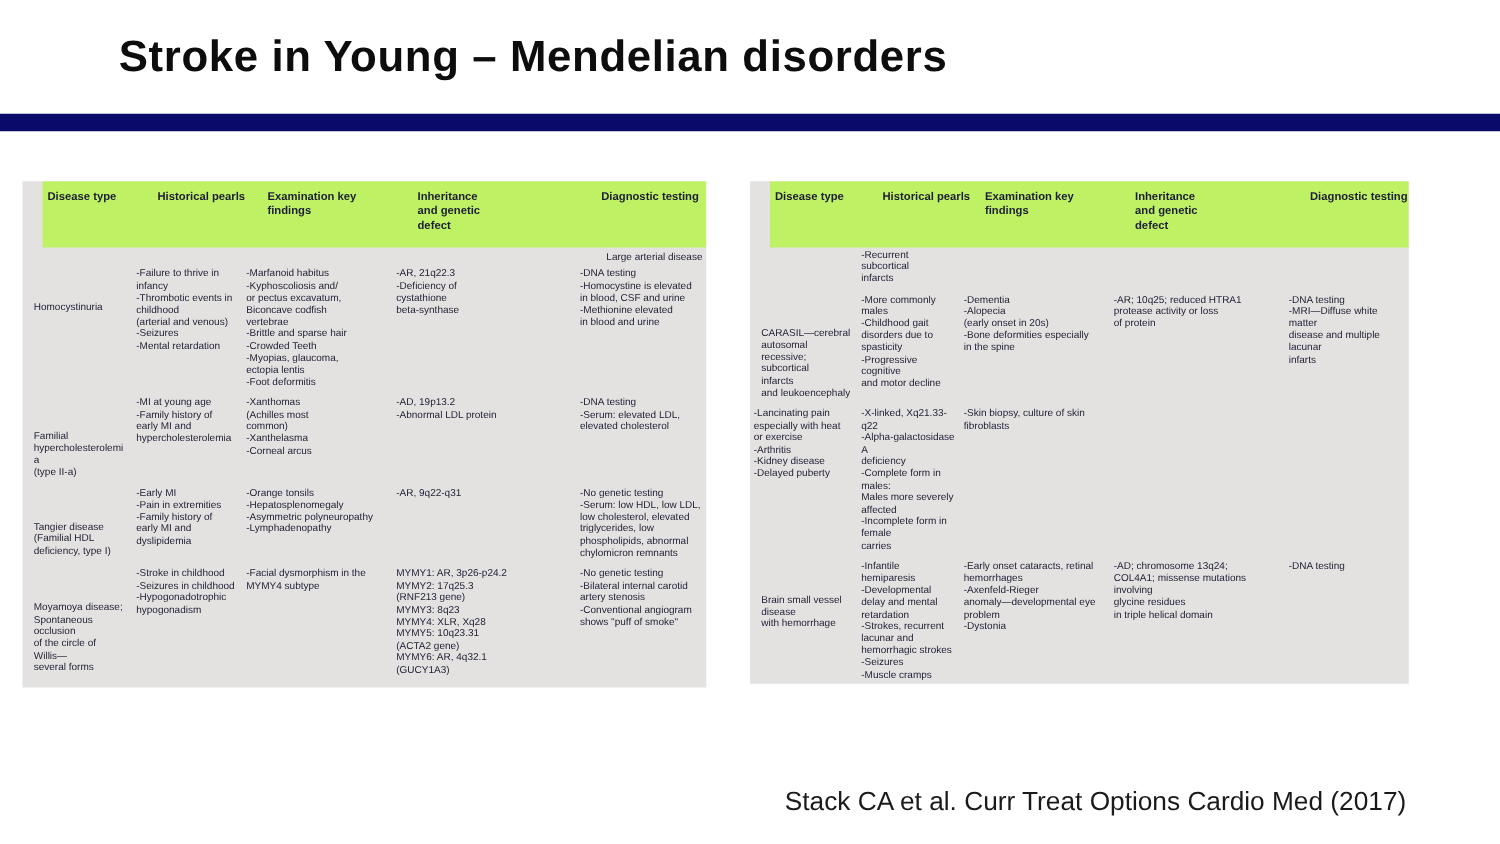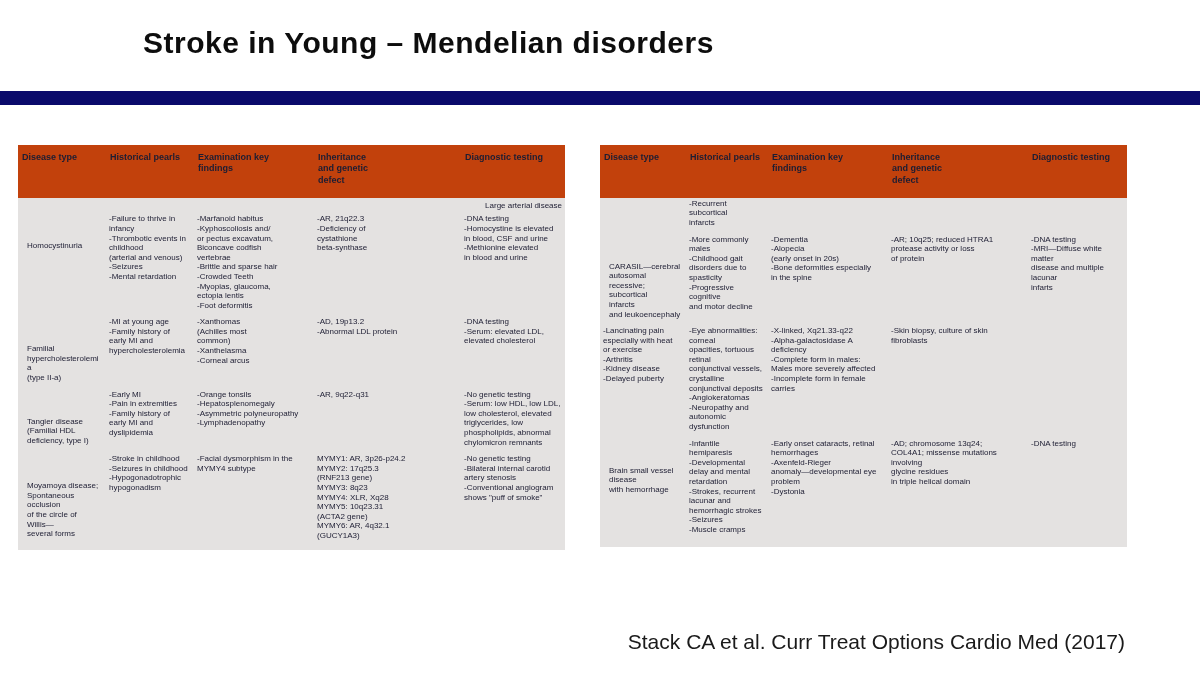--- a/index.html
+++ b/index.html
@@ -8,26 +8,25 @@
     font-family: "Liberation Sans", sans-serif;
     background: #ffffff;
     position: relative;
     overflow: hidden;
   }
   .slide { position: absolute; inset: 0; background: #fff; }
 
   .slide-title {
     position: absolute;
     left: 95px; top: 26px;
-    font-size: 30px;
+    font-size: 35px;
     font-weight: 800;
     color: #0d0d0d;
     letter-spacing: 0.5px;
     font-family: "Liberation Sans", sans-serif;
-    margin-left: 48px;
   }
   .accent-bar {
     position: absolute;
     left: 0; top: 91px;
     width: 1200px; height: 14px;
     background: #0a0a6b;
   }
 
   .panel {
     position: absolute;
@@ -35,21 +34,21 @@
     background: #e4e2e1;
     overflow: hidden;
     color: #232338;
   }
   .panel-left  { left: 18px;  width: 547px; height: 405px; }
   .panel-right { left: 600px; width: 527px; height: 402px; }
 
   .cols-l { display: grid; grid-template-columns: 88px 88px 120px 147px 104px; }
   .cols-r { display: grid; grid-template-columns: 86px 82px 120px 140px 99px; }
 
-  .thead { background: #c2410c; }
+  .thead { background: #bef264; margin-left: 16px; }
   .th {
     font-size: 9px;
     font-weight: bold;
     padding: 7px 4px 12px 4px;
     line-height: 1.25;
     white-space: pre-line;
     color: #1d1d33;
   }
   .td {
     font-size: 8px;
@@ -262,27 +261,20 @@
  disease and multiple lacunar
  infarts</div>
       </div>
       <div class="cols-r">
         <div class="td">-Lancinating pain
  especially with heat
  or exercise
 -Arthritis
 -Kidney disease
 -Delayed puberty</div>
-        <div class="td">-Eye abnormalities: corneal
- opacities, tortuous retinal
- conjunctival vessels, crystalline
- conjunctival deposits
--Angiokeratomas
--Neuropathy and autonomic
- dysfunction</div>
         <div class="td">-X-linked, Xq21.33-q22
 -Alpha-galactosidase A
  deficiency
 -Complete form in males:
  Males more severely affected
 -Incomplete form in female
  carries</div>
         <div class="td">-Skin biopsy, culture of skin
  fibroblasts</div>
       </div>

